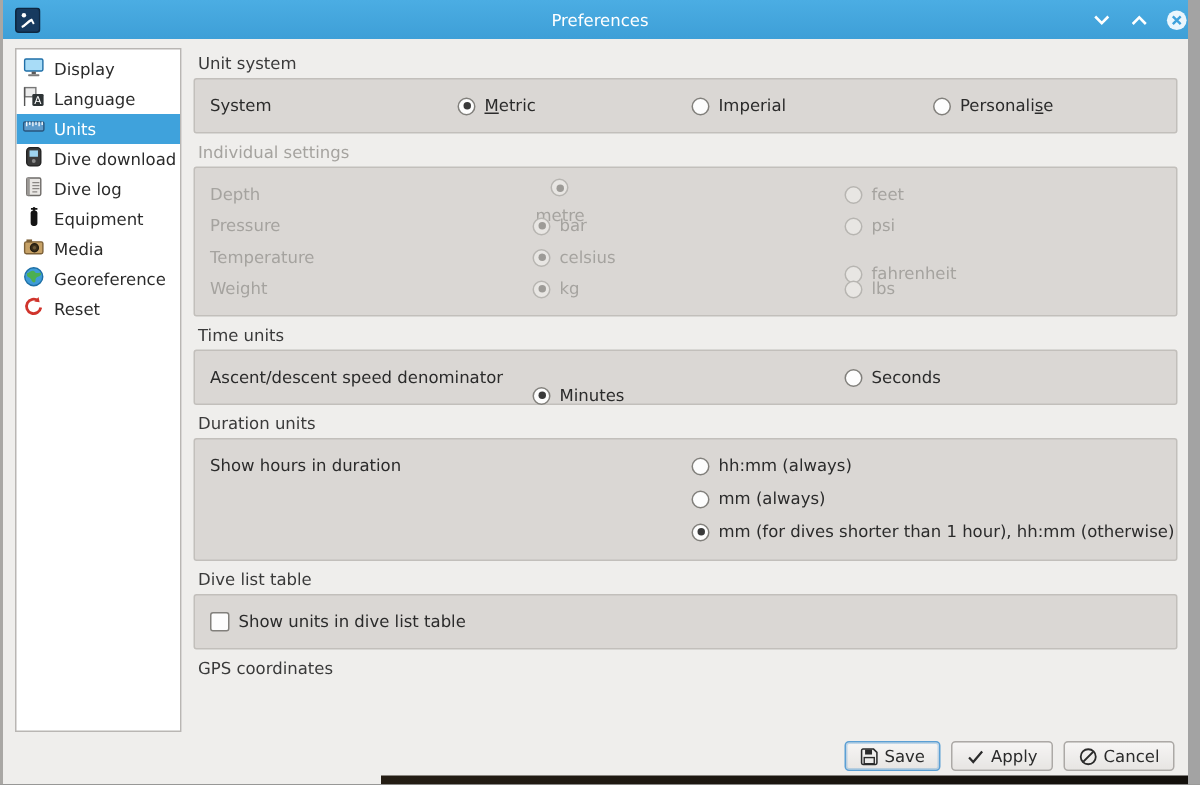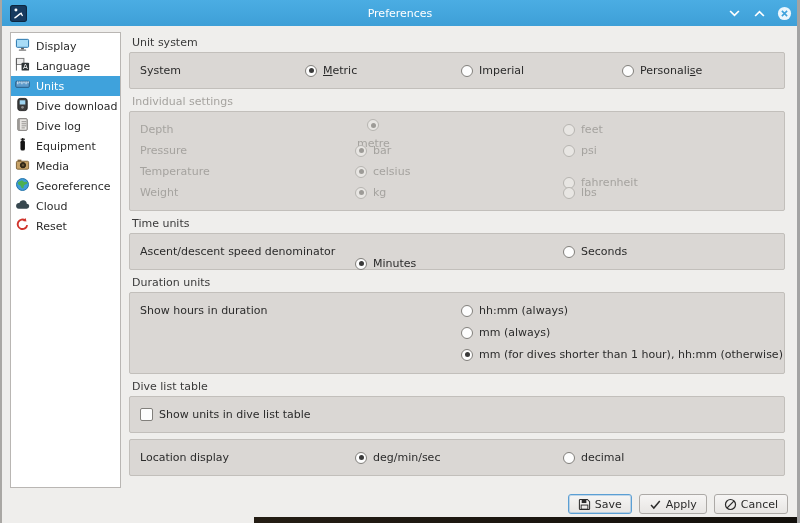--- a/index.html
+++ b/index.html
@@ -1,21 +1,21 @@
 <!DOCTYPE html>
 <html><head>
 <meta charset="utf-8">
 <style>
   * { margin:0; padding:0; box-sizing:border-box; }
   html,body { width:800px; height:523px; background:#555; }
   .window {
     position:relative; width:800px; height:523px; overflow:hidden;
     font-family:"DejaVu Sans","Liberation Sans",sans-serif; font-size:11px; color:#2B2B2B;
     background:#EFEEEC;
-    border-left:2px solid #A9A7A4; border-right:3px solid #a3a3a3;
+    border-left:2px solid #A9A7A4; border-right:8px solid #a3a3a3;
   }
   
   .titlebar {
     position:absolute; left:-2px; top:0; width:800px; height:26px;
     background:linear-gradient(#4BADE3,#3E9FD7);
     display:flex; align-items:center; padding:0 8px;
   }
   .titlebar .app-icon { width:17px; height:17px; margin-left:2px; }
   .titlebar .title {
     position:absolute; left:0; right:0; text-align:center; color:#FFFFFF; font-size:11px;
@@ -158,26 +158,20 @@
       </div>
       <div class="side-item">
         <span><svg viewBox="0 0 16 16">
             <circle cx="8" cy="8" r="6.4" fill="#3F9BD8" stroke="#1D6FA5"></circle>
             <path d="M3.2 5.5c1.8-.4 2.6-2 4.4-1.8 1.4.2 1 1.6 2.6 1.6 1.2 0 2-.6 2.8.2.7.7-.3 2-1.6 2.3-1.5.4-2.4 1.6-2.2 2.8.2 1-.8 1.8-1.8 1.2-1.2-.7-.8-2.4-2.2-3-1.2-.5-2.3-1-2-3.3z" fill="#4CAF50"></path>
           </svg></span>
         <span>Georeference</span>
       </div>
       <div class="side-item">
         <span><svg viewBox="0 0 16 16">
-            <path d="M4 12.5h8.3a2.7 2.7 0 0 0 .3-5.4 4.1 4.1 0 0 0-8-.8A3 3 0 0 0 4 12.5z" fill="#37474F"></path>
-          </svg></span>
-        <span>Cloud</span>
-      </div>
-      <div class="side-item">
-        <span><svg viewBox="0 0 16 16">
             <path d="M13 8.6a5.1 5.1 0 1 1-1.9-4.9" fill="none" stroke="#D0342C" stroke-width="2"></path>
             <path d="M11.4 1l.8 3.8-3.8-.6z" fill="#D0342C"></path>
           </svg></span>
         <span>Reset</span>
       </div>
     </div>
   <div class="content" id="content">
       <div class="section">
         <div class="sec-title">Unit system</div>
         <div class="box">
@@ -306,35 +300,21 @@
         <div class="box">
           <div class="row">
             <label class="opt" style="left: 10px;">
               <span class="checkbox"></span>
               <span class="opt-label">Show units in dive list table</span>
             </label>
           </div>
         </div>
       </div>
       <div class="section">
-        <div class="box">
-          <div class="row">
-            <span class="row-label">Location display</span>
-            <label class="opt" style="left: 225px;">
-              <span class="radio">
-                <span class="dot"></span>
-              </span>
-              <span class="opt-label">deg/min/sec</span>
-            </label>
-            <label class="opt" style="left: 433px;">
-              <span class="radio"></span>
-              <span class="opt-label">decimal</span>
-            </label>
-          </div>
-        </div>
+        <div class="sec-title">GPS coordinates</div>
       </div>
     </div>
   <div class="footer" id="footer">
       <button class="btn default">
         <span style="display: inline-flex;">
           <svg viewBox="0 0 14 14">
             <path d="M1.5 2.5a1 1 0 0 1 1-1h7.6l2.4 2.4v7.6a1 1 0 0 1-1 1h-9a1 1 0 0 1-1-1z" fill="none" stroke="#2B2B2B" stroke-width="1.1"></path>
             <rect x="4" y="1.8" width="5" height="3.6" fill="#2B2B2B"></rect>
             <rect x="3.4" y="7.6" width="7.2" height="4.4" fill="none" stroke="#2B2B2B" stroke-width="1"></rect>
           </svg>

